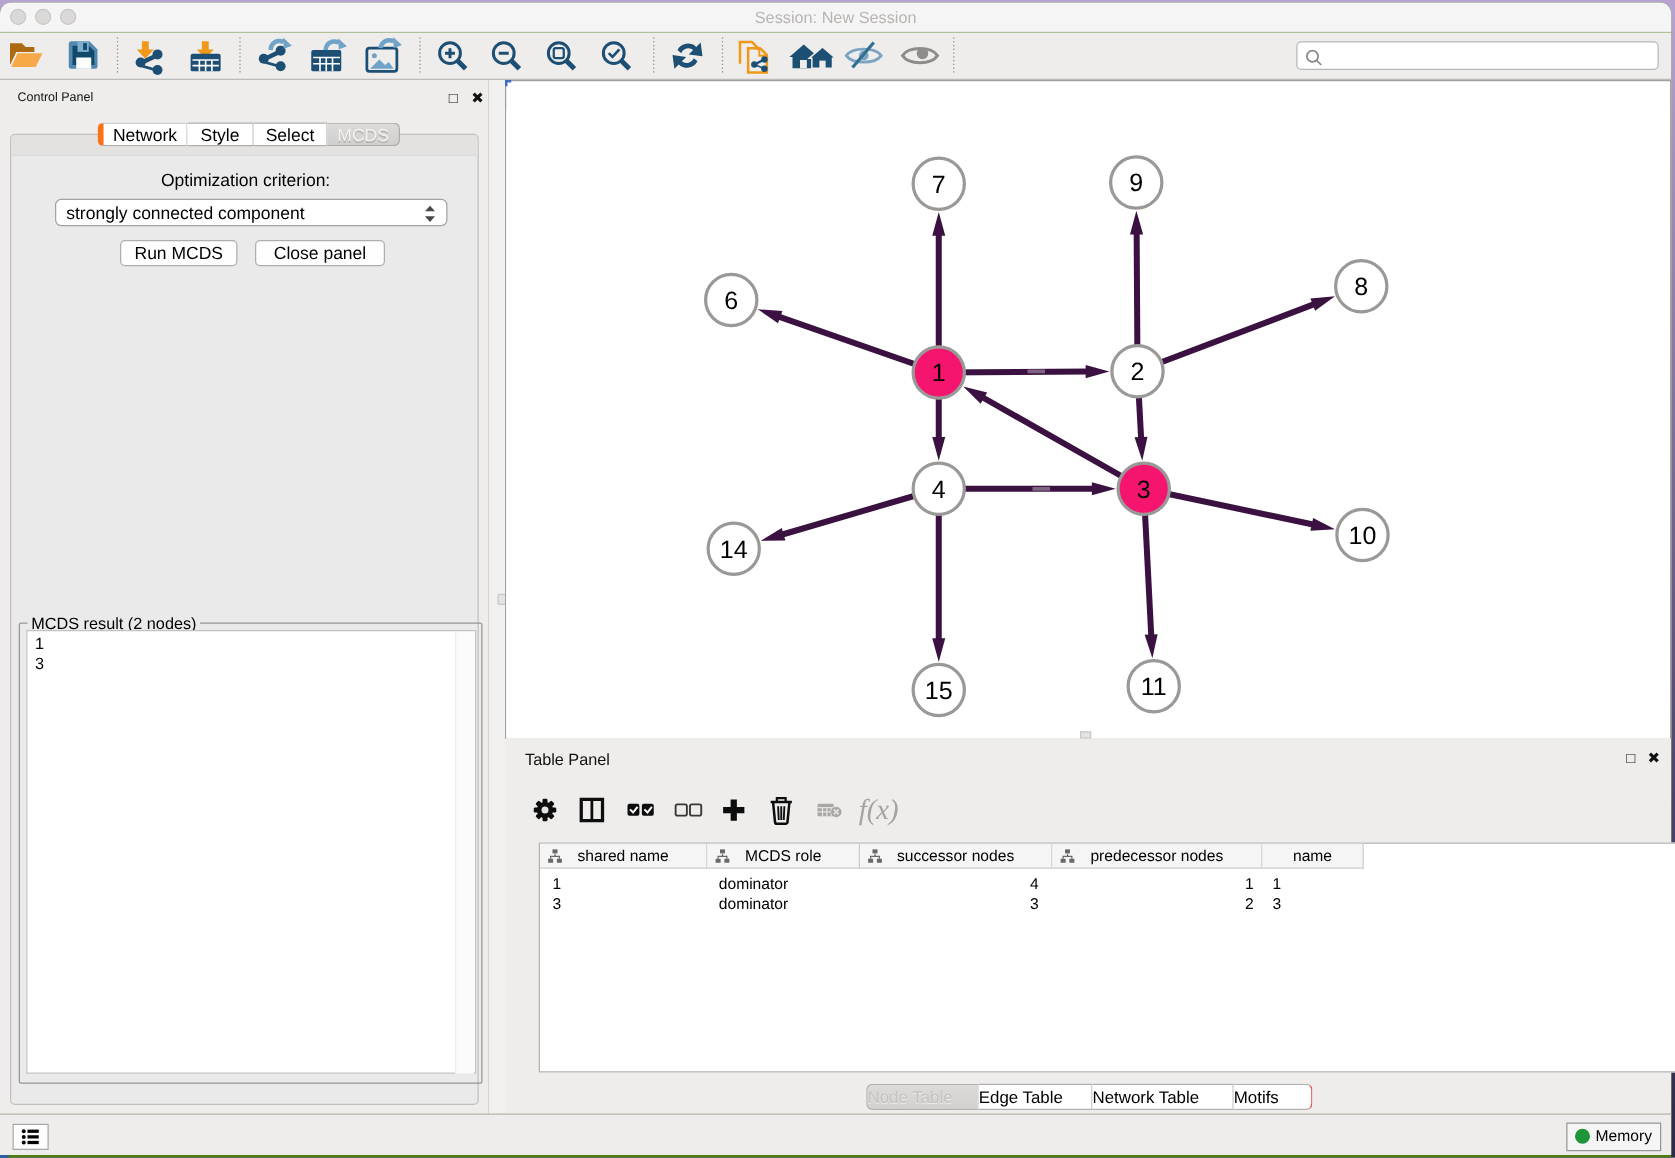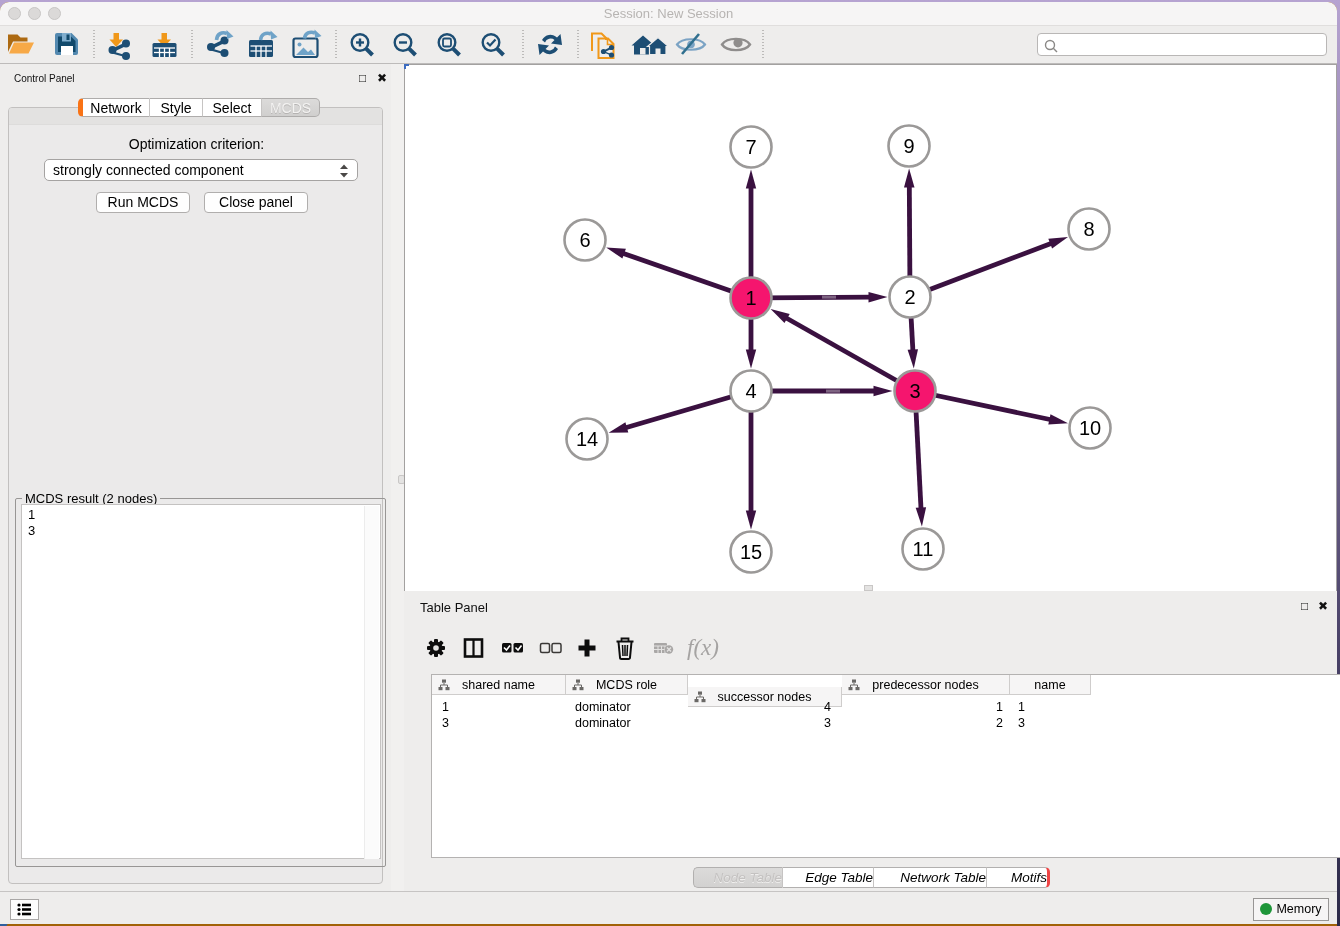--- a/index.html
+++ b/index.html
@@ -1,19 +1,19 @@
 <!DOCTYPE html>
 <html><head>
 <meta charset="utf-8">
 <style>
 * { margin:0; padding:0; box-sizing:border-box; }
 html,body { width:1340px; height:926px; overflow:hidden; }
 body { font-family:"Liberation Sans", sans-serif; background:linear-gradient(#b6a3d1, #4a4268 70%, #2c2a48); }
 #win { position:absolute; left:0; top:2px; width:1337px; height:924px;
-  background:#a16207; border-radius:9px 9px 0 0; }
+  background:#4d7c0f; border-radius:9px 9px 0 0; }
 
 #titlebar { position:absolute; left:0; top:0; width:100%; height:24px;
   background:#f6f5f5; border-radius:9px 9px 0 0; border-bottom:1px solid #e0dedd; }
 .tl { position:absolute; top:5px; width:13px; height:13px; border-radius:50%;
   background:#dbd9d8; border:1px solid #c8c6c5; }
 #titlebar .t1{left:8px} #titlebar .t2{left:28px} #titlebar .t3{left:48px}
 #titletext { position:absolute; top:4px; left:0; width:100%; text-align:center;
   font-size:13px; color:#b7b4b2; }
 
 #toolbar { position:absolute; left:0; top:24px; width:100%; height:38px;
@@ -64,24 +64,24 @@
 
 #tpanel { position:absolute; left:404px; top:589px; width:933px; height:300px; background:#eeedec; }
 #tpanel .phead { position:absolute; left:16px; top:9px; font-size:13px; color:#111; }
 #ttable { position:absolute; left:27px; top:83px; width:916px; height:184px; background:#fff; border:1px solid #b4b2b1; }
 #thead { position:absolute; left:0; top:0; height:20px; display:flex; }
 .th { height:20px; background:#f6f5f5; border-right:1px solid #cfcdcc; border-bottom:1px solid #cfcdcc;
   font-size:12.5px; color:#000; position:relative; text-align:center; line-height:20px; }
 .th svg { position:absolute; left:6px; top:4px; }
 .td { position:absolute; font-size:12.5px; color:#000; height:16px; line-height:16px; }
 #ttabs { position:absolute; left:289px; top:276px; height:21px; display:flex; font-size:13.5px; }
-.btab { height:21px; line-height:20px; text-align:right; background:#fff;
-  border-top:1px solid #b2b0af; border-bottom:1px solid #b2b0af; border-right:1px solid #c6c4c3; color:#000;font-style:italic; }
+.btab { height:21px; line-height:20px; text-align:left; background:#fff;
+  border-top:1px solid #b2b0af; border-bottom:1px solid #b2b0af; border-right:1px solid #c6c4c3; color:#000; }
 .btab.first { border-left:1px solid #b2b0af; border-radius:5px 0 0 5px; }
-.btab.last { border-right:3px solid #ef4444; border-radius:0 5px 5px 0; }
+.btab.last { border-right:1px solid #ef4444; border-radius:0 5px 5px 0; }
 .btab.sel { background:linear-gradient(#dcdbda,#d2d1d0); color:#c4c2c1; text-shadow:0 1px 0 #f0efee; }
 
 #statusbar { position:absolute; left:0; top:889px; width:1337px; height:33px;
   background:#eeedec; border-top:1px solid #c6c4c3; }
 #listbtn { position:absolute; left:10px; top:7px; width:29px; height:21px; background:#fdfdfd; border:1px solid #a9a7a6; }
 #membtn { position:absolute; right:8px; top:6px; width:76px; height:23px; background:#f6f5f5; border:1px solid #989695;
   font-size:12.5px; color:#000; text-align:center; line-height:21px; }
 #membtn .dot { display:inline-block; width:12px; height:12px; border-radius:50%; background:#1e9639; vertical-align:-2px; margin-right:4px; }
 </style>
 </head>
@@ -396,21 +396,21 @@
               <path d="M6 4 V6 M2.5 8 V6 H9.5 V8" stroke="#6a6866" stroke-width="1" fill="none"></path>
             </svg>shared name</div>
         <div class="th" style="width:122px;"><svg width="12" height="12" viewBox="0 0 12 12">
               <g fill="#6a6866">
                 <rect x="4" y="0.5" width="4" height="3.2"></rect>
                 <rect x="0.5" y="8" width="4" height="3.2"></rect>
                 <rect x="7.5" y="8" width="4" height="3.2"></rect>
               </g>
               <path d="M6 4 V6 M2.5 8 V6 H9.5 V8" stroke="#6a6866" stroke-width="1" fill="none"></path>
             </svg>MCDS role</div>
-        <div class="th" style="width:154px;margin-top:12px;"><svg width="12" height="12" viewBox="0 0 12 12">
+        <div class="th" style="width:154px;"><svg width="12" height="12" viewBox="0 0 12 12">
               <g fill="#6a6866">
                 <rect x="4" y="0.5" width="4" height="3.2"></rect>
                 <rect x="0.5" y="8" width="4" height="3.2"></rect>
                 <rect x="7.5" y="8" width="4" height="3.2"></rect>
               </g>
               <path d="M6 4 V6 M2.5 8 V6 H9.5 V8" stroke="#6a6866" stroke-width="1" fill="none"></path>
             </svg>successor nodes</div>
         <div class="th" style="width:168px;"><svg width="12" height="12" viewBox="0 0 12 12">
               <g fill="#6a6866">
                 <rect x="4" y="0.5" width="4" height="3.2"></rect>

